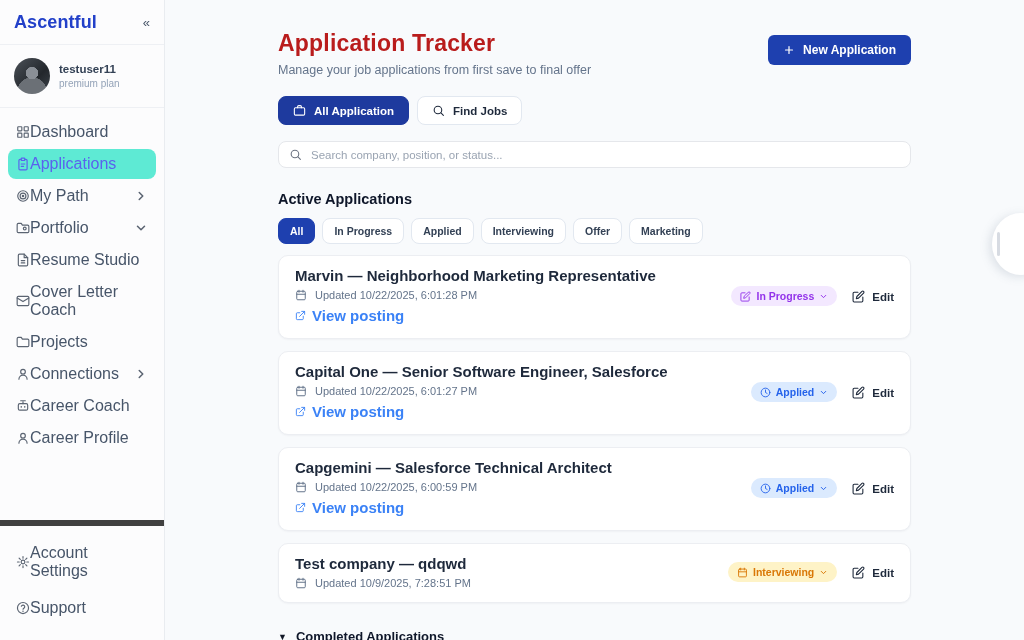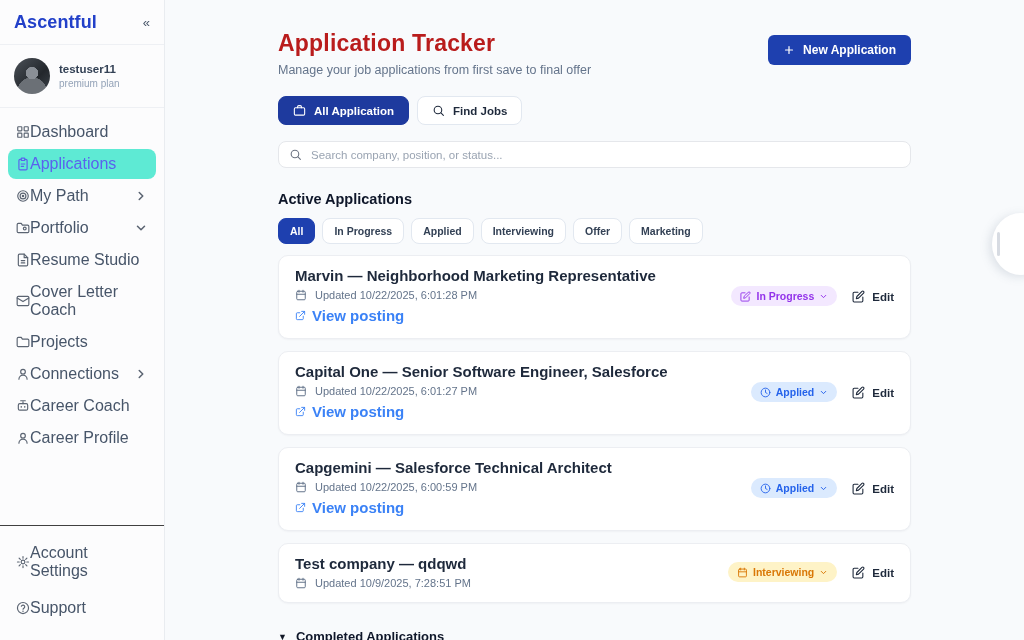--- a/index.html
+++ b/index.html
@@ -41,21 +41,21 @@
   .nav-item {
     display:flex; align-items:center; padding:6px 8px; margin-bottom:2px;
     border-radius:8px; font-size:16px; color:#475569; cursor:pointer;
   }
   .nav-item .icon { color:#5b6472; }
   .nav-item .icon svg { width:14px; height:14px; }
   .nav-item.active { background:#5eead4; color:#5a61ee; }
   .nav-item.active .icon { color:#5a61ee; }
   .nav-chevron { margin-left:auto; color:#94a3b8; }
   .nav-chevron svg { width:11px; height:11px; }
-  .sidebar-footer { padding:10px 8px 12px; border-top:1px solid #404040; }
+  .sidebar-footer { padding:10px 8px 12px; border-top:6px solid #404040; }
   .sidebar-footer .nav-item { padding:8px 8px; margin-bottom:3px; }
 
   
   .main { margin-left:165px; padding-top:30px; height:640px; }
   .container { width:633px; margin:0 auto; }
   .header-row { display:flex; justify-content:space-between; align-items:flex-start; }
   .page-title { font-size:23px; font-weight:bold; color:#b91c1c; letter-spacing:.2px; }
   .page-subtitle { font-size:12.5px; color:#64748b; margin-top:6px; }
   .new-app-btn {
     margin-top:5px; display:flex; align-items:center; gap:8px;

